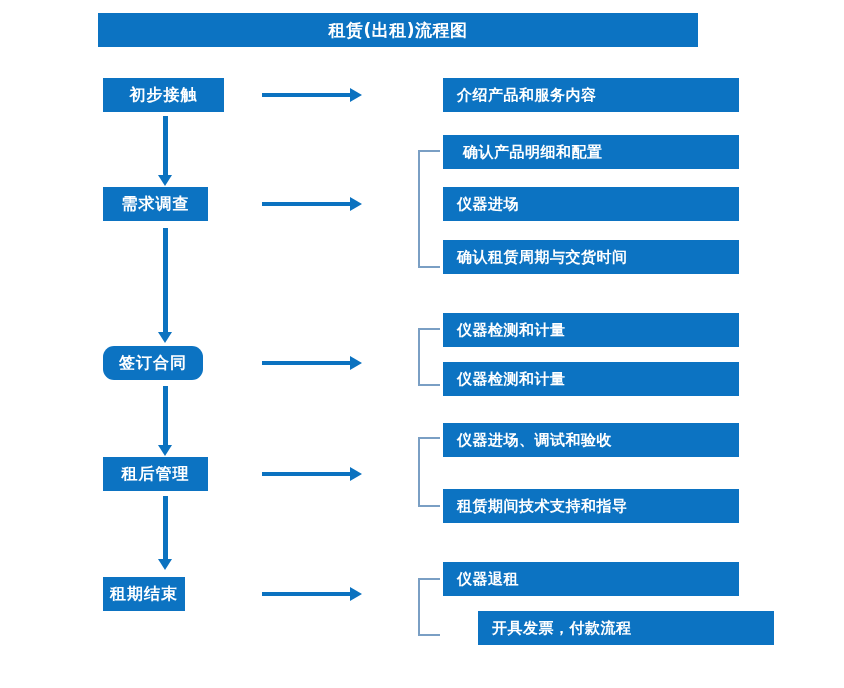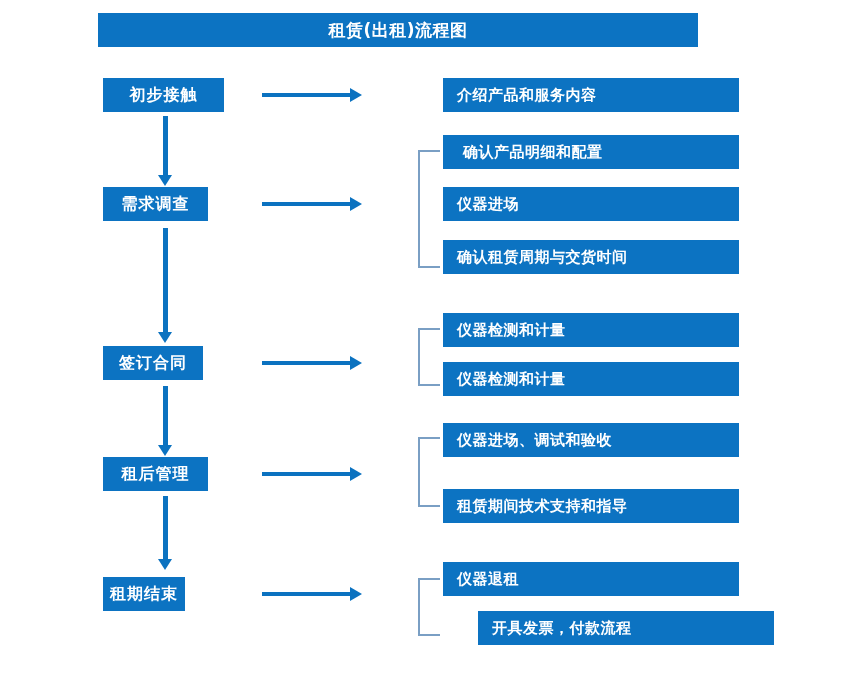--- a/index.html
+++ b/index.html
@@ -171,21 +171,21 @@
   </div>
   <div class="detail-box" style="top:240px;">
     <span>确认租赁周期与交货时间</span>
   </div>
 
   <div class="v-arrow" style="top:228px; height:115px;">
     <div class="shaft" style="height:104px;"></div>
     <div class="head" style="top:104px;"></div>
   </div>
 
-  <div class="stage-box" style="left:103px; top:346px; width:100px;">
+  <div class="stage-box" style="left:103px; top:346px; width:100px;border-radius:11px;">
     <span>签订合同</span>
   </div>
 
   <div class="h-arrow" style="top:356px;">
     <div class="shaft"></div>
     <div class="head"></div>
   </div>
 
   <div class="bracket" style="top:328px; height:58px;"></div>
 

